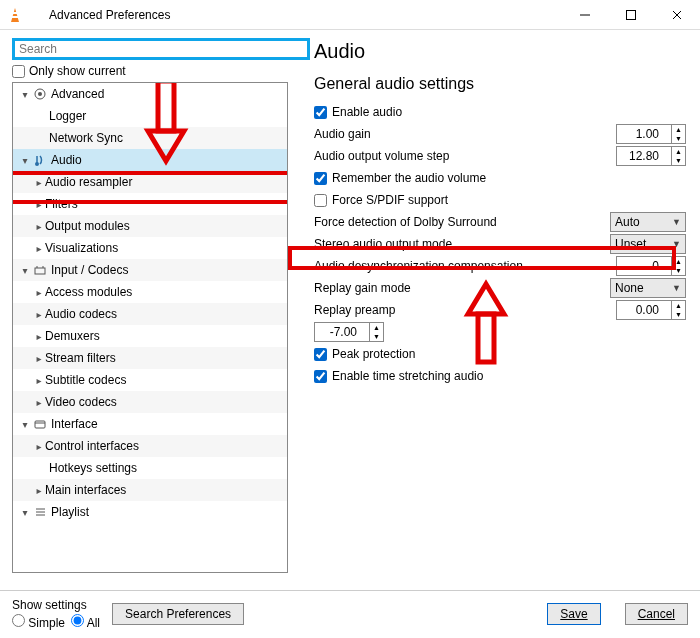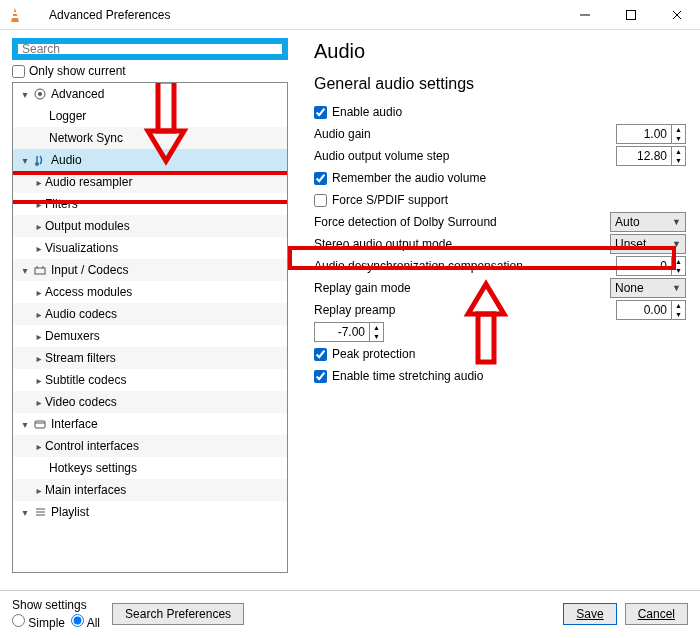--- a/index.html
+++ b/index.html
@@ -34,21 +34,21 @@
     display: flex;
     height: 560px;
   }
   .leftpane {
     width: 296px;
     padding: 8px 0 0 12px;
     position: relative;
     display:flex; flex-direction:column;
   }
   .search {
-    width: 276px; height: 22px; border:6px solid #0ea5e9; padding:2px 4px; font-size:12px;
+    width: 298px; height: 22px; border:3px solid #0ea5e9; padding:2px 4px; font-size:12px;
     margin-bottom:4px;
   }
   .checkrow { display:flex; align-items:center; gap:4px; margin-bottom:4px; font-size:12px; }
   .checkrow input { margin:0; }
   .tree-wrap { border:1px solid #888; width:276px; height:491px; overflow-y:scroll; background:#fff; position:relative; }
   .tree-item {
     height:22px; display:flex; align-items:center; padding-left:6px; font-size:12px;
     border-bottom:0; background:#f6f6f6;
     white-space:nowrap;
   }
@@ -57,21 +57,21 @@
   .twisty { width:12px; display:inline-block; text-align:center; color:#555; font-size:10px; }
   .icon { width:18px; height:16px; display:inline-flex; align-items:center; justify-content:center; margin-right:2px;}
   .indent1 { padding-left:20px; }
   .indent2 { padding-left:36px; }
   .rightpane { flex:1; padding:8px 14px 0 18px; position:relative; }
   .h1 { font-size:20px; font-weight:400; margin:2px 0 12px; }
   .subhead { font-size:16px; margin-bottom:8px; }
   .row { display:flex; align-items:center; height:22px; }
   .row label { flex:1; font-size:12px; }
   .spin { display:flex; align-items:center; }
-  .spin input { width:56px; height:20px; border:1px solid #888; text-align:right; padding-right:4px; font-size:12px; }
+  .spin input { width:56px; height:20px; border:1px solid #888; text-align:right; padding-right:12px; font-size:12px; }
   .spin .arrows { width:14px; height:20px; border:1px solid #888; border-left:0; display:flex; flex-direction:column; }
   .spin .arrows div { flex:1; font-size:7px; display:flex; align-items:center; justify-content:center; }
   .combo { width:76px; height:20px; border:1px solid #888; background:#e9e9e9; display:flex; align-items:center; padding:0 4px; font-size:12px; justify-content:space-between; }
   .combo .dd { font-size:9px; color:#444; }
   .check { display:flex; align-items:center; gap:5px; }
   .check input { margin:0; accent-color:#0066cc; }
   .footer {
     border-top:1px solid #ccc; height:46px; display:flex; align-items:center; padding:0 12px;
   }
   .footer .showset { display:flex; flex-direction:column; gap:2px; font-size:12px; margin-right:12px;}
@@ -373,19 +373,19 @@
     <span>Show settings</span>
     <div class="radios">
       <label><input type="radio" name="mode" style=""> <span>Simple</span></label>
       <label><input type="radio" name="mode" checked="" style=""> <span>All</span></label>
     </div>
   </div>
   <div class="btn">
       <span>Search Preferences</span>
     </div>
   <div style="flex:1"></div>
-  <div class="btn primary" style="margin-right:8px;">
+  <div class="btn primary" style="margin-right:24px;">
       <span style="text-decoration:underline;">Save</span>
     </div>
   <div class="btn">
       <span style="text-decoration:underline;">Cancel</span>
     </div>
 </div>
 
 </body></html>

